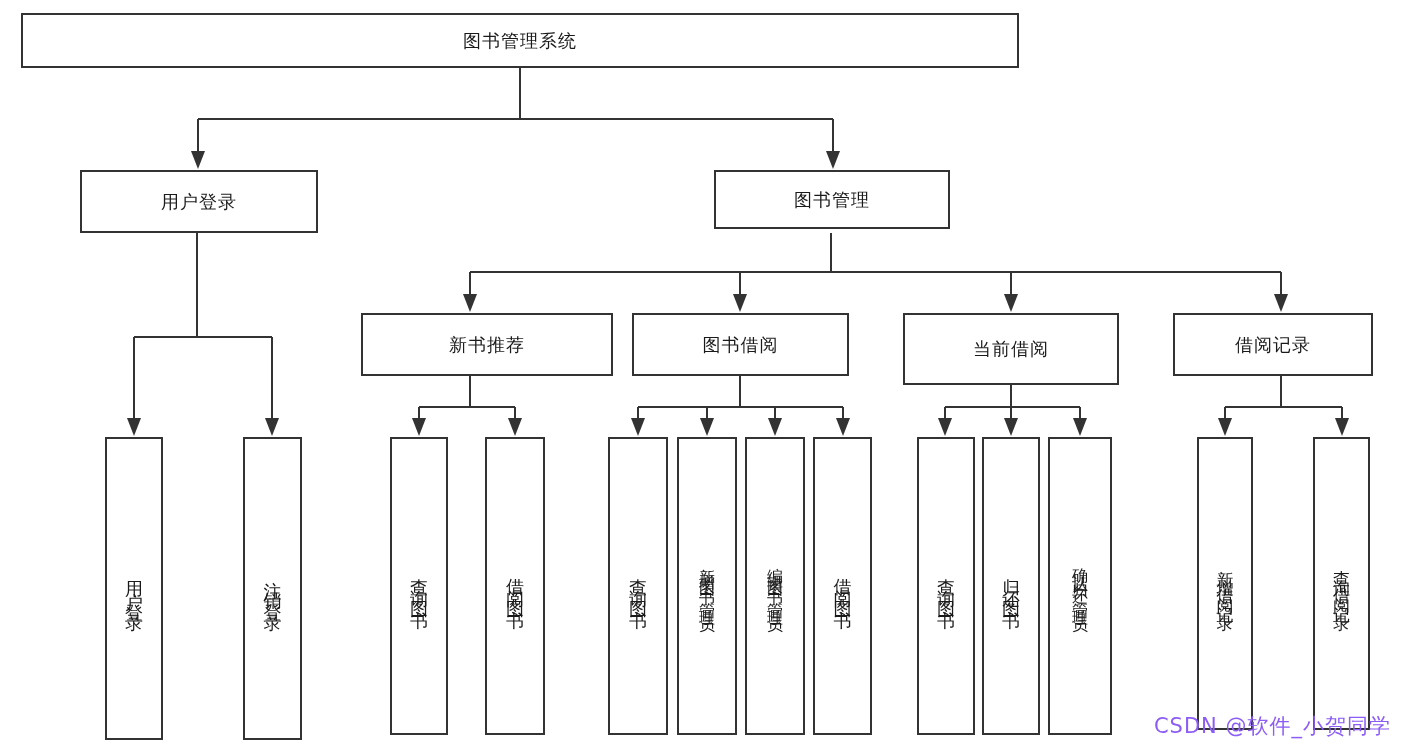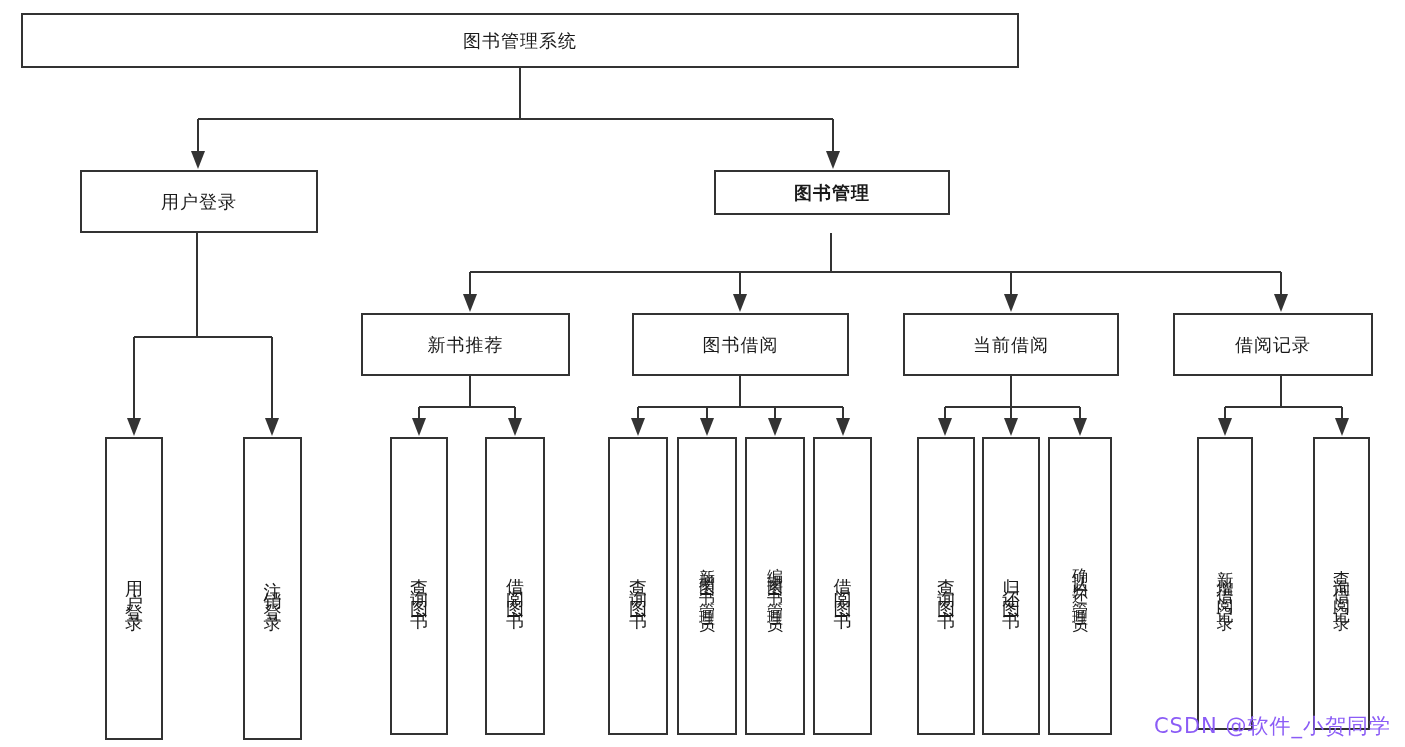--- a/index.html
+++ b/index.html
@@ -96,25 +96,25 @@
       <polygon points="1011,436 1004,418 1018,418"></polygon>
       <polygon points="1080,436 1073,418 1087,418"></polygon>
       <polygon points="1225,436 1218,418 1232,418"></polygon>
       <polygon points="1342,436 1335,418 1349,418"></polygon>
     </g>
   </svg>
 
   <div class="box hbox" style="left:21px;top:13px;width:998px;height:55px;">图书管理系统</div>
 
   <div class="box hbox" style="left:80px;top:170px;width:238px;height:63px;">用户登录</div>
-  <div class="box hbox" style="left:714px;top:170px;width:236px;height:45px;font-weight:bold;">图书管理</div>
+  <div class="box hbox" style="left:714px;top:170px;width:236px;height:59px;">图书管理</div>
 
-  <div class="box hbox" style="left:361px;top:313px;width:209px;height:63px;">新书推荐</div>
+  <div class="box hbox" style="left:361px;top:313px;width:252px;height:63px;">新书推荐</div>
   <div class="box hbox" style="left:632px;top:313px;width:217px;height:63px;">图书借阅</div>
-  <div class="box hbox" style="left:903px;top:313px;width:216px;height:63px;">当前借阅</div>
+  <div class="box hbox" style="left:903px;top:313px;width:216px;height:72px;">当前借阅</div>
   <div class="box hbox" style="left:1173px;top:313px;width:200px;height:63px;">借阅记录</div>
 
   <div class="box vbox" style="left:105px;top:437px;width:58px;height:303px;">用户登录</div>
   <div class="box vbox" style="left:243px;top:437px;width:59px;height:303px;">注销登录</div>
 
   <div class="box vbox" style="left:390px;top:437px;width:58px;height:298px;">查询图书</div>
   <div class="box vbox" style="left:485px;top:437px;width:60px;height:298px;">借阅图书</div>
 
   <div class="box vbox" style="left:608px;top:437px;width:60px;height:298px;">查询图书</div>
   <div class="box vbox dense" style="left:677px;top:437px;width:60px;height:298px;">新增图书（管理员）</div>

